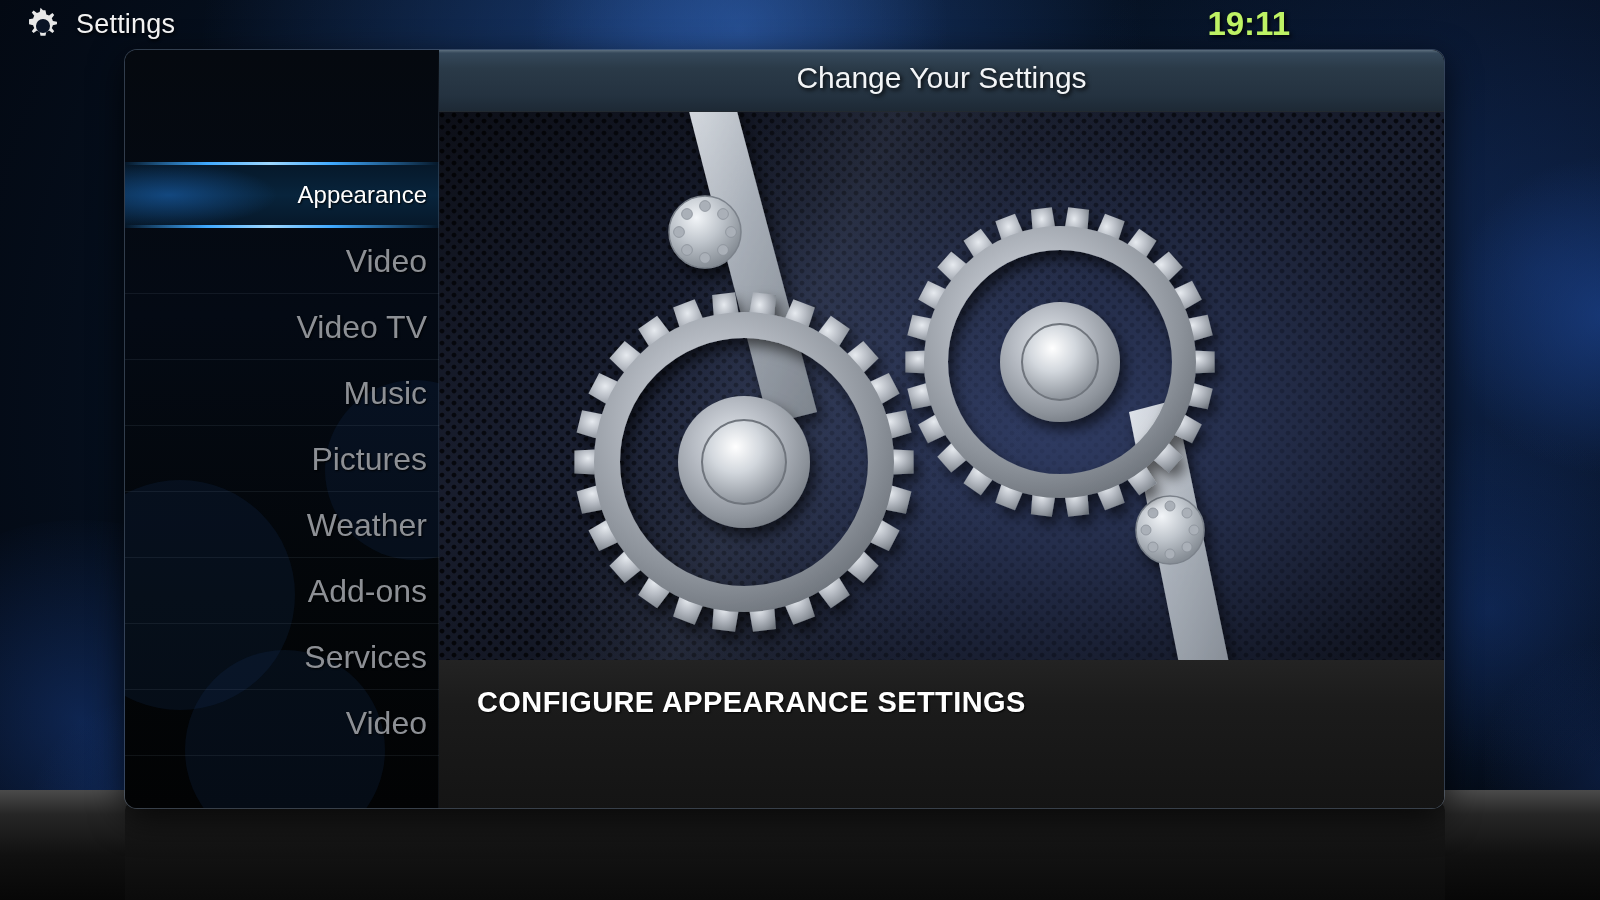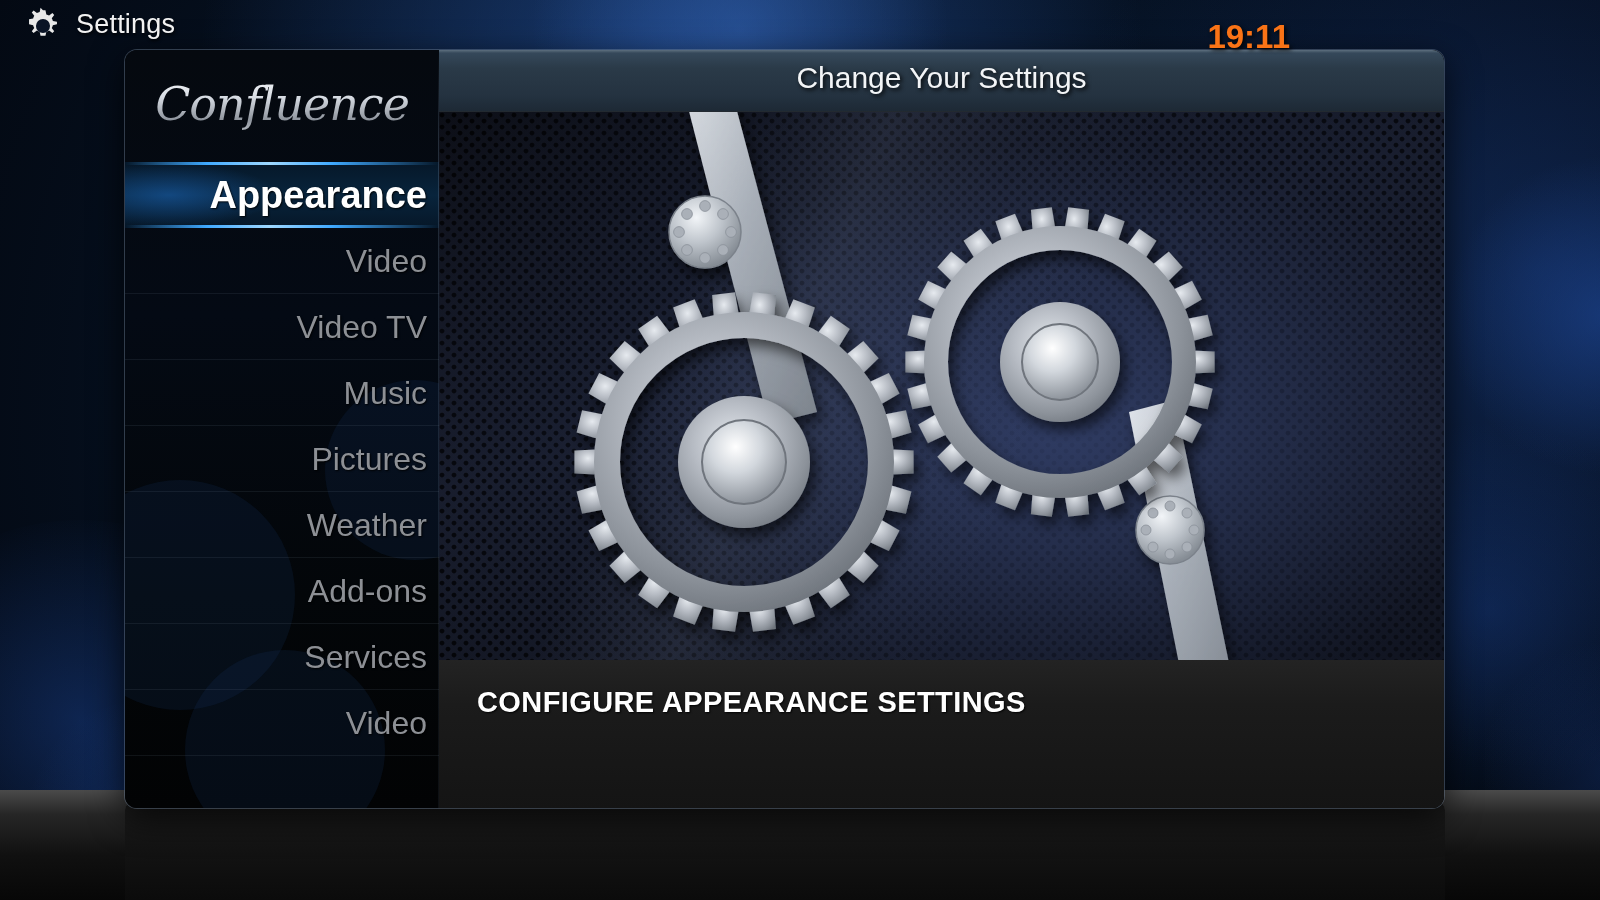--- a/index.html
+++ b/index.html
@@ -33,22 +33,22 @@
 
   
   #topbar{ position:absolute; left:0; top:0; width:1312px; height:50px; z-index:40; }
   #gear-icon-wrap{ position:absolute; left:24px; top:7px; width:38px; height:38px; }
   #settings-label{
     position:absolute; left:76px; top:9px;
     font-size:27px; color:#f2f2f2; letter-spacing:.2px;
     text-shadow:1px 2px 3px rgba(0,0,0,.85);
   }
   #clock{
-    position:absolute; right:22px; top:18px;
-    font-size:33px; font-weight:bold; color:#f97316;
+    position:absolute; right:22px; top:5px;
+    font-size:33px; font-weight:bold; color:#bef264;
     text-shadow:2px 2px 4px rgba(0,0,0,.9);
   }
 
   
   #dialog{
     position:absolute; left:125px; top:50px; width:1319px; height:758px;
     border-radius:12px; overflow:hidden; z-index:30;
     box-shadow:0 0 0 1px rgba(120,140,165,.40), 0 10px 34px rgba(0,0,0,.72);
     background:#070707;
   }
@@ -77,21 +77,21 @@
   #menu{ position:absolute; left:0; top:112px; width:314px; }
   .mi{
     position:relative; height:66px; line-height:66px;
     text-align:right; padding-right:12px;
     font-size:32px; color:#8d9095;
     border-bottom:1px solid rgba(150,165,185,.10);
     text-shadow:1px 1px 2px rgba(0,0,0,.9);
     cursor:pointer;
   }
   .mi.sel{
-    color:#ffffff; font-weight:bold; font-size:38px;
+    color:#ffffff; font-weight:normal; font-size:24px;
     border-bottom:none;
     background:
       radial-gradient(ellipse 150px 44px at 14% 50%, rgba(30,110,200,.48) 0%, rgba(15,60,120,0) 72%),
       linear-gradient(180deg,#061728 0%,#08243c 50%,#061728 100%);
   }
   .mi.sel:before, .mi.sel:after{
     content:""; position:absolute; left:0; right:0; height:3px;
     background:linear-gradient(90deg,rgba(10,60,130,0) 0%,#3fa9ff 26%,#9fd8ff 46%,#3fa9ff 66%,rgba(10,60,130,0) 100%);
     filter:blur(.6px);
   }
@@ -182,21 +182,20 @@
   <div id="clock">19:11</div>
 </div>
 
 <div id="dialog">
 
   <div id="sidebar">
     <div class="side-bokeh" style="left:-60px;top:430px;width:230px;height:230px;"></div>
     <div class="side-bokeh" style="left:200px;top:330px;width:180px;height:180px;"></div>
     <div class="side-bokeh" style="left:60px;top:600px;width:200px;height:200px;"></div>
 
-    <div id="logo">Confluence</div>
 
     <div id="menu">
       <div class="mi sel">
         <span>Appearance</span>
       </div>
       <div class="mi">
         <span>Video</span>
       </div>
       <div class="mi">
         <span>Video TV</span>

